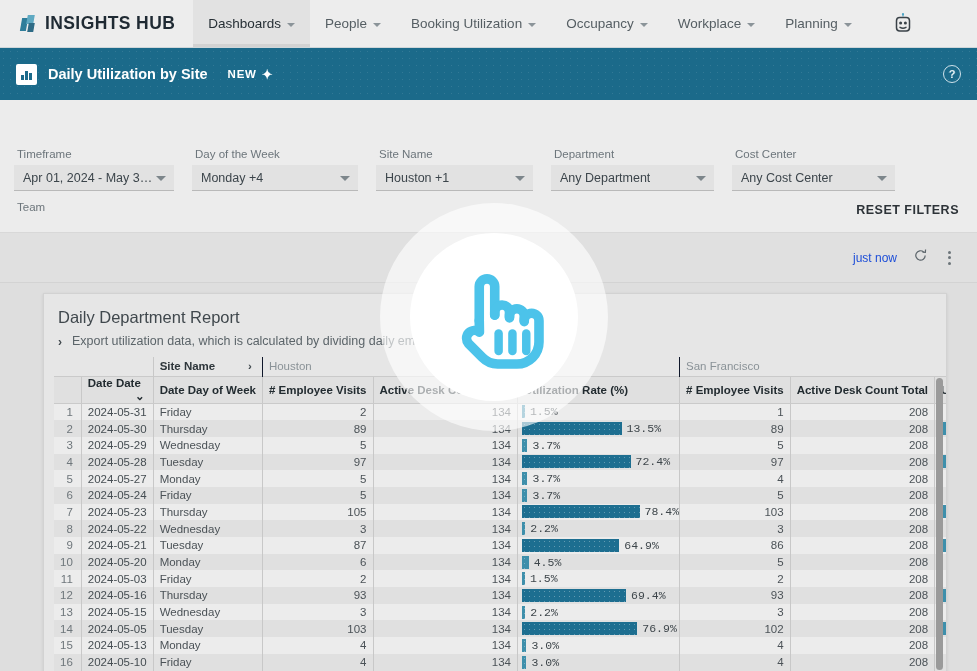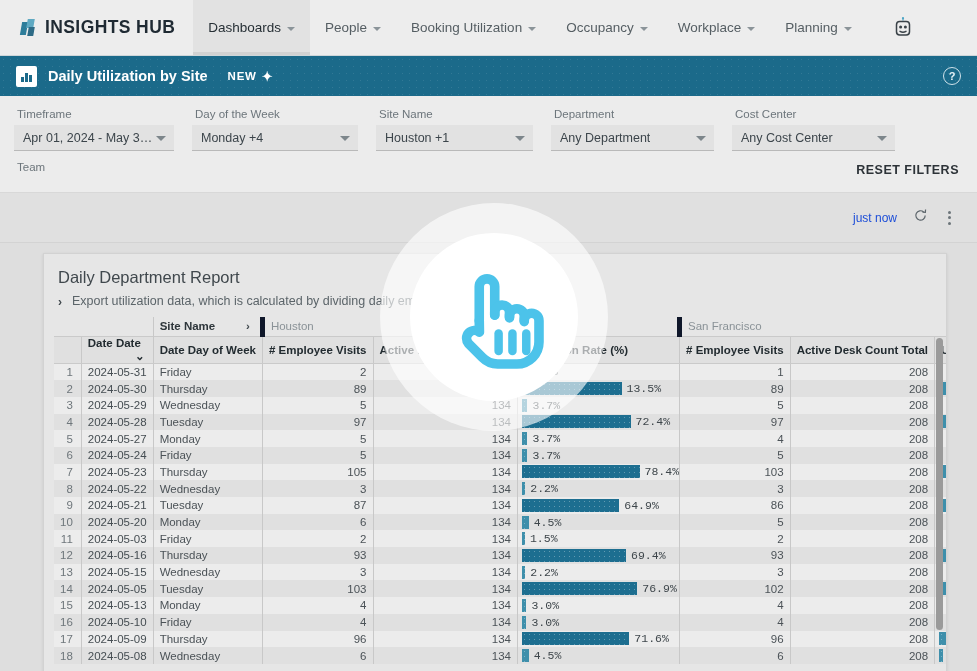--- a/index.html
+++ b/index.html
@@ -7,21 +7,21 @@
     margin: 0; padding: 0;
     width: 977px; height: 671px;
     overflow: hidden;
     background: #e6e6e6;
     font-family: "Liberation Sans", sans-serif;
     -webkit-font-smoothing: antialiased;
   }
 
   
   #topnav {
-    height: 56px;
+    height: 48px;
     background: #ededed;
     border-bottom: 1px solid #cfd6d9;
     display: flex;
     align-items: stretch;
     position: relative;
     z-index: 5;
   }
   #brand {
     display: flex; align-items: center;
     padding: 0 18px 0 20px;
@@ -62,21 +62,21 @@
   #navspacer { flex: 1; }
   #nav-right { display: flex; align-items: center; gap: 4px; padding-right: 16px; }
   .nav-icon-btn {
     width: 36px; height: 36px;
     display: flex; align-items: center; justify-content: center;
     cursor: pointer;
   }
 
   
   #pageheader {
-    height: 40px;
+    height: 52px;
     background: #1b6a8a;
     background-image: radial-gradient(rgba(255,255,255,.10) .7px, transparent .7px);
     background-size: 7px 7px;
     display: flex; align-items: center;
     padding: 0 16px;
     color: #fff;
     position: relative; z-index: 4;
   }
   #dash-icon {
     width: 21px; height: 21px; border-radius: 2px;
@@ -105,21 +105,21 @@
     cursor: pointer;
   }
 
   
   #filterbar {
     background: #ececec;
     border-bottom: 1px solid #d8d8d8;
     padding: 12px 14px 14px 14px;
     position: relative; z-index: 3;
   }
-  .filter-row { display: flex; gap: 18px; align-items: flex-start; }
+  .filter-row { display: flex; gap: 18px; align-items: flex-start; margin-top: 36px; }
   .filter-row + .filter-row { margin-top: 10px; }
   .filter { display: flex; flex-direction: column; }
   .filter-label {
     font-size: 11.5px; color: #6c757b; margin-bottom: 5px; padding-left: 3px;
   }
   .filter-select {
     background: #e2e2e2;
     border-bottom: 1px solid #b9b9b9;
     height: 26px;
     display: flex; align-items: center;
@@ -195,21 +195,21 @@
     font-size: 11.5px;
     text-align: left;
     height: 19px;
     border-bottom: none;
   }
   thead tr.group th.site-lbl {
     color: #2e363b; font-weight: bold;
     border-left: 1px solid #c8c8c8;
   }
   thead tr.group th.grp {
-    border-left: 5px solid #0f172a;
+    border-left: 1px solid #0f172a;
   }
   thead tr.cols th {
     background: #e0e0e0;
     color: #222b30;
     font-weight: bold;
     text-align: left;
     height: 21px;
     border-top: 1px solid #cacaca;
     border-bottom: 1px solid #cacaca;
     white-space: nowrap;

